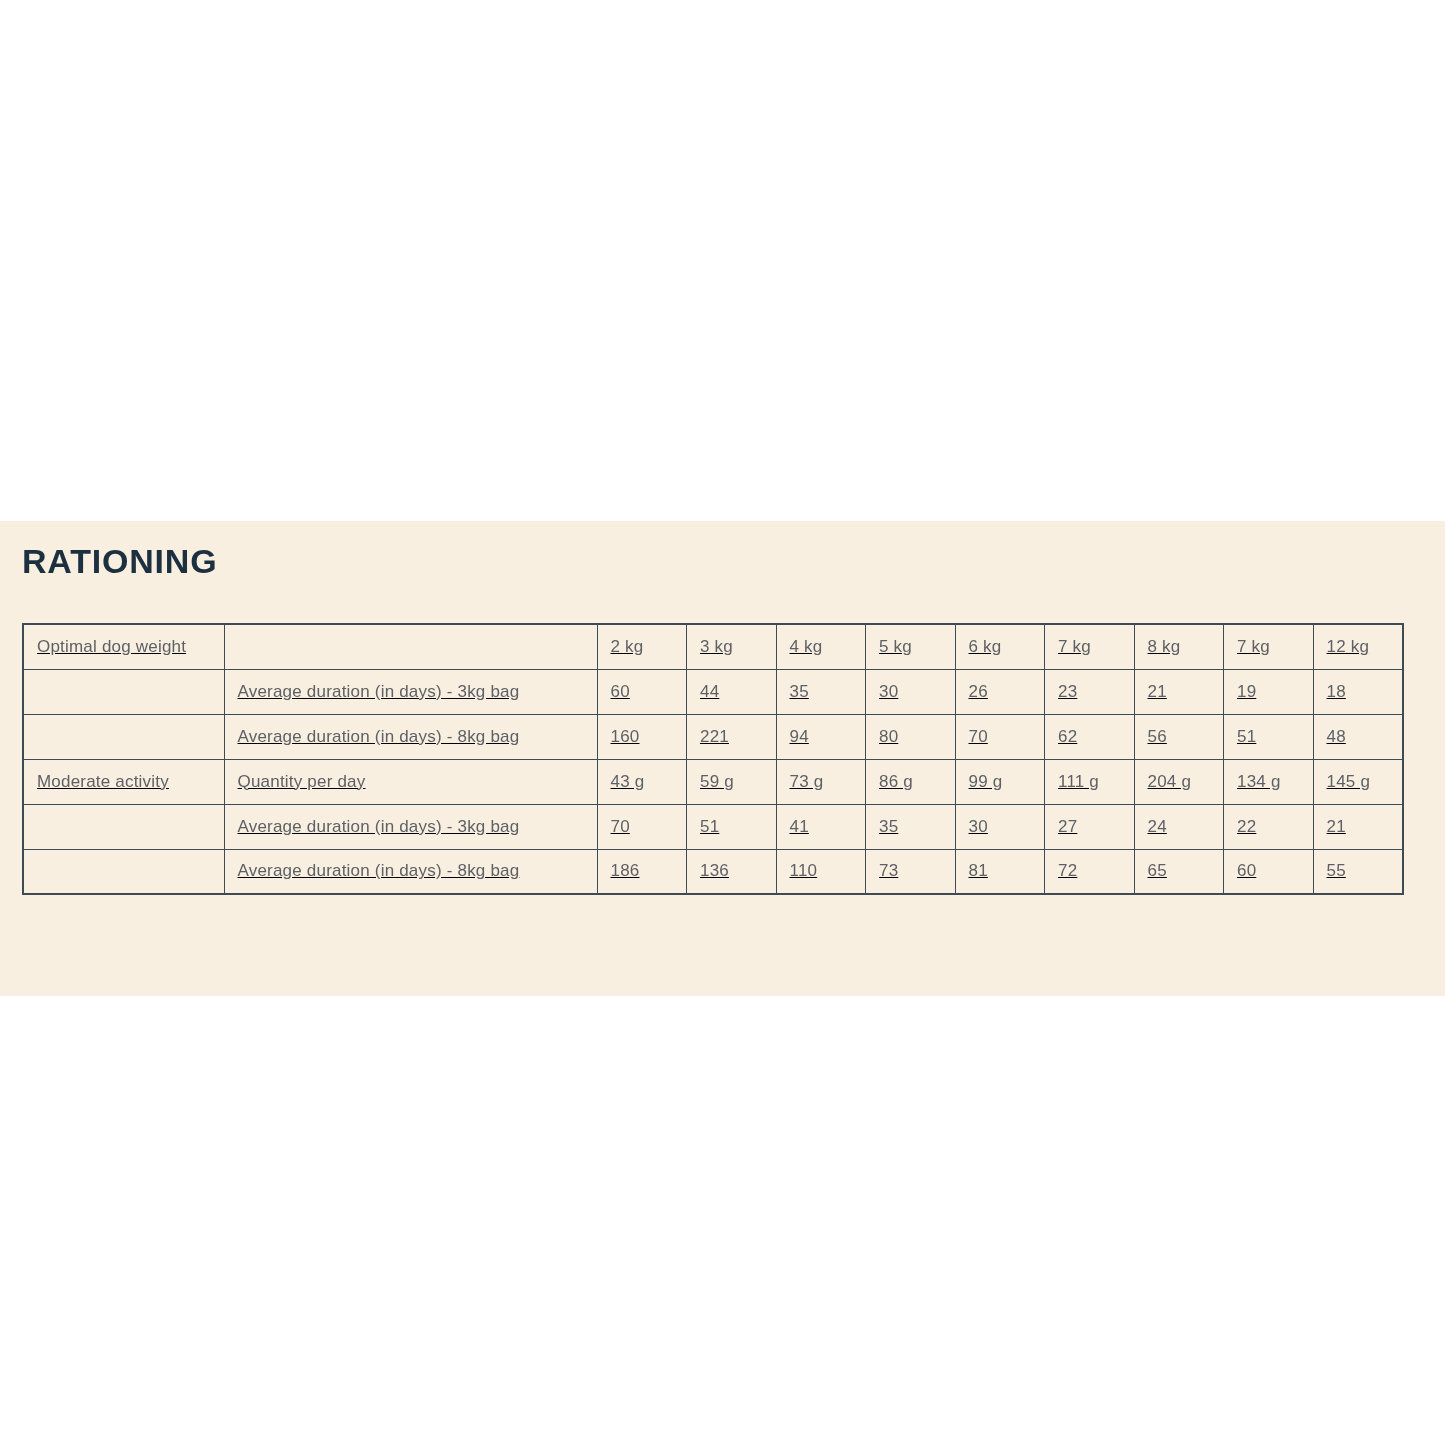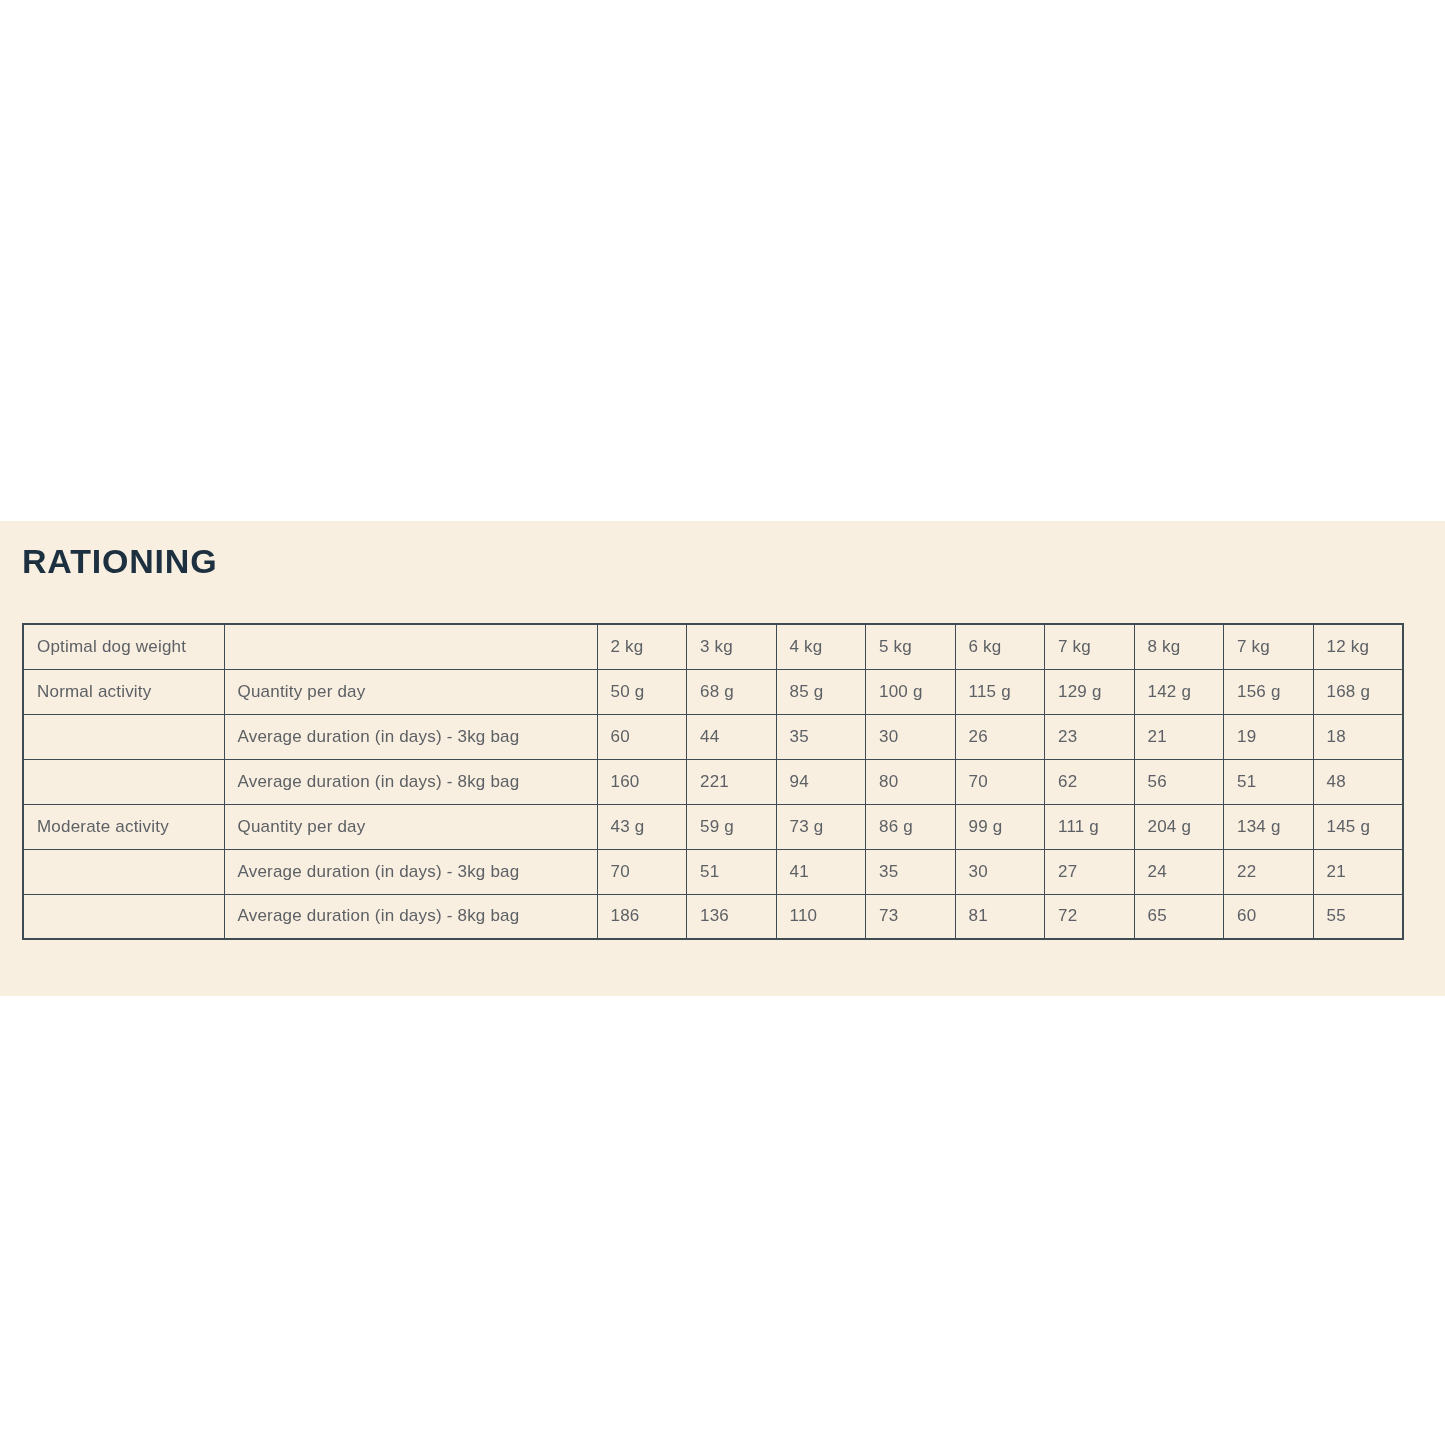--- a/index.html
+++ b/index.html
@@ -36,20 +36,21 @@
     font-weight: 700;
     letter-spacing: 0.8px;
     color: var(--title-color);
   }
   table.ration-table {
     margin-top: 41px;
     border-collapse: collapse;
     table-layout: fixed;
     width: 1380px;
     border: 2px solid var(--border-color);
+    text-decoration: underline;
   }
   .ration-table td {
     border: 1.5px solid var(--border-color);
     height: 45px;
     padding: 0 4px 0 13px;
     font-size: 17px;
     letter-spacing: 0.2px;
     color: var(--text-color);
     vertical-align: middle;
     white-space: nowrap;
@@ -87,33 +88,20 @@
         <td>3 kg</td>
         <td>4 kg</td>
         <td>5 kg</td>
         <td>6 kg</td>
         <td>7 kg</td>
         <td>8 kg</td>
         <td>7 kg</td>
         <td>12 kg</td>
       </tr>
 
-      <tr>
-        <td>Normal activity</td>
-        <td>Quantity per day</td>
-        <td>50 g</td>
-        <td>68 g</td>
-        <td>85 g</td>
-        <td>100 g</td>
-        <td>115 g</td>
-        <td>129 g</td>
-        <td>142 g</td>
-        <td>156 g</td>
-        <td>168 g</td>
-      </tr>
 
       <tr>
         <td></td>
         <td>Average duration (in days) - 3kg bag</td>
         <td>60</td>
         <td>44</td>
         <td>35</td>
         <td>30</td>
         <td>26</td>
         <td>23</td>

